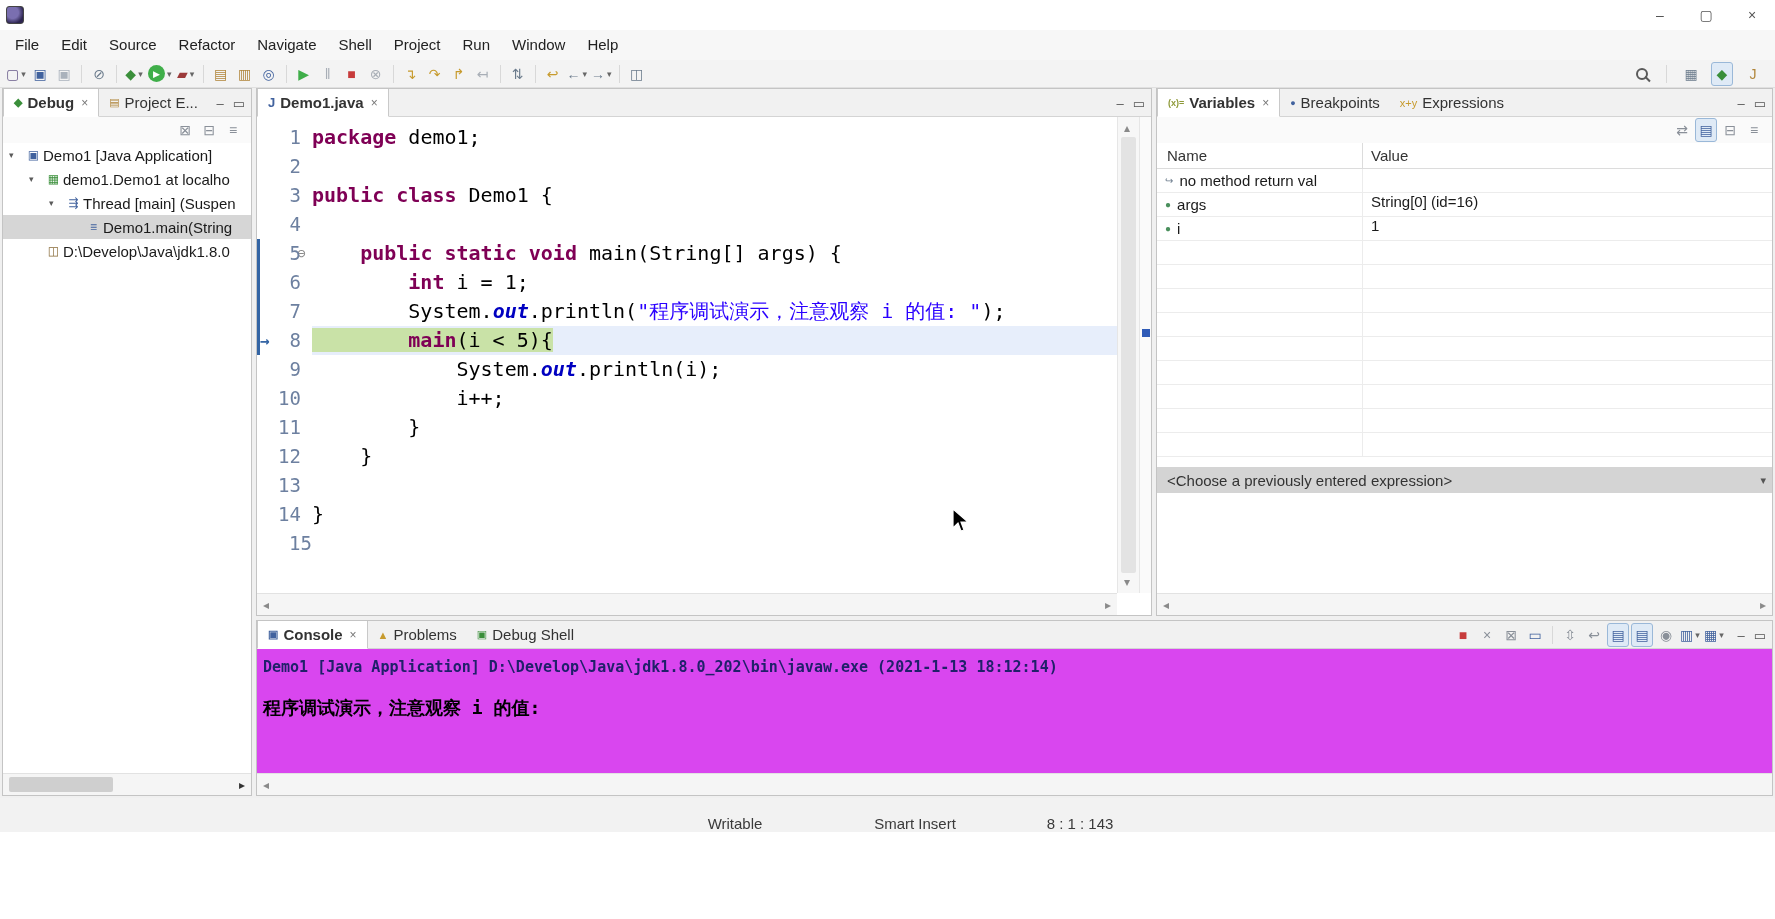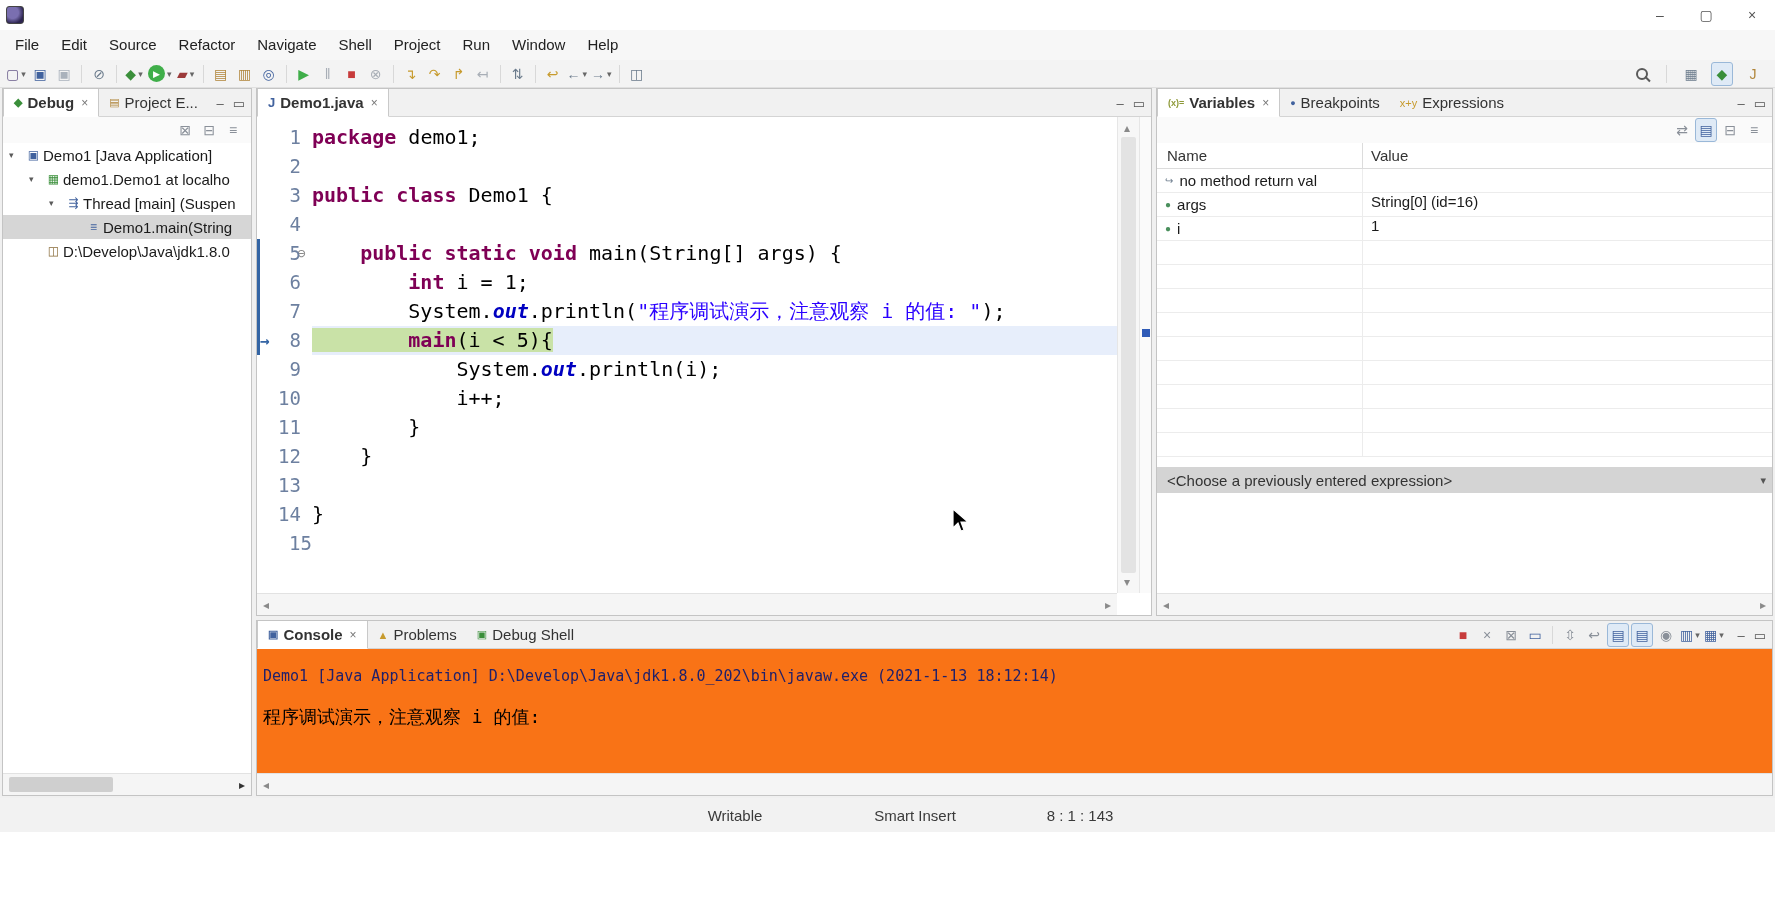--- a/index.html
+++ b/index.html
@@ -90,27 +90,27 @@
   .var-row { height:24px; display:flex; font-size:15px; border-bottom:1px solid #ececec; color:#1a1a1a; }
   .var-cell-name { width:206px; border-right:1px solid #ececec; padding-left:8px; display:flex; align-items:center; gap:6px; overflow:hidden; white-space:nowrap; }
   .var-cell-value { padding-left:8px; display:flex; align-items:flex-start; white-space:nowrap; overflow:hidden; }
   .var-icon { font-size:10px; flex:none; }
   #expr-bar { position:absolute; left:0; top:378px; right:0; height:26px; background:#d4d4d4; display:flex; align-items:center; padding:0 10px; font-size:15px; color:#333; }
   #expr-dd { position:absolute; right:6px; font-size:11px; color:#555; }
 
   
   #console-panel { left:256px; top:620px; width:1517px; height:176px; }
   #console-toolbar { position:absolute; right:46px; top:0; height:28px; display:flex; align-items:center; }
-  #console-content { position:absolute; left:0; top:28px; right:0; bottom:22px; background:#f97316; padding:18px 0 0 6px; overflow:hidden; }
+  #console-content { position:absolute; left:0; top:28px; right:0; bottom:22px; background:#d946ef; padding:9px 0 0 6px; overflow:hidden;font-weight:bold; }
   #console-header { font-family:"DejaVu Sans Mono", monospace; font-size:15px; color:#20206a; white-space:nowrap; }
   #console-output { font-family:"DejaVu Sans Mono", monospace; font-size:18px; color:#000; margin-top:20px; white-space:nowrap; }
 
   
   #statusbar { position:absolute; left:0; top:798px; right:0; height:34px; background:#f2f2f2; font-size:15px; color:#3a3a3a; }
-  .status-cell { position:absolute; top:0; height:34px; display:flex; align-items:center; justify-content:center; }
+  .status-cell { position:absolute; top:8px; height:34px; display:flex; align-items:center; justify-content:center; }
   #bottom-fill { position:absolute; left:0; top:832px; right:0; bottom:0; background:#ffffff; }
 
   #mouse-cursor { position:absolute; left:952px; top:508px; width:22px; height:26px; z-index:50; }
 </style>
 </head>
 <body>
 
 <div id="root">
 
   <div id="titlebar">

